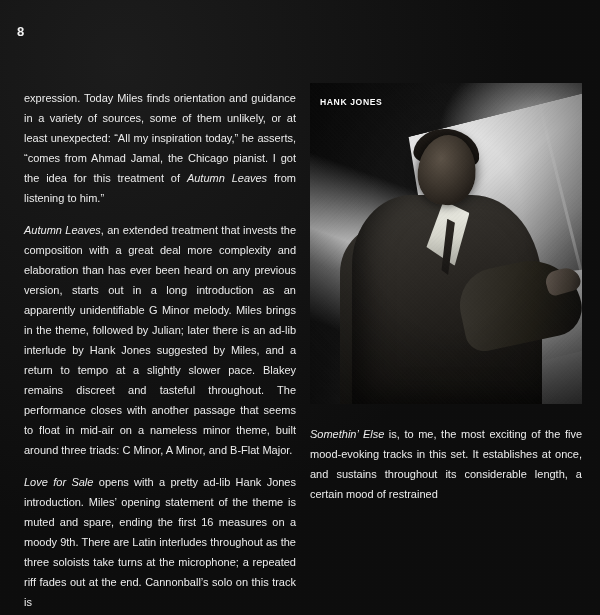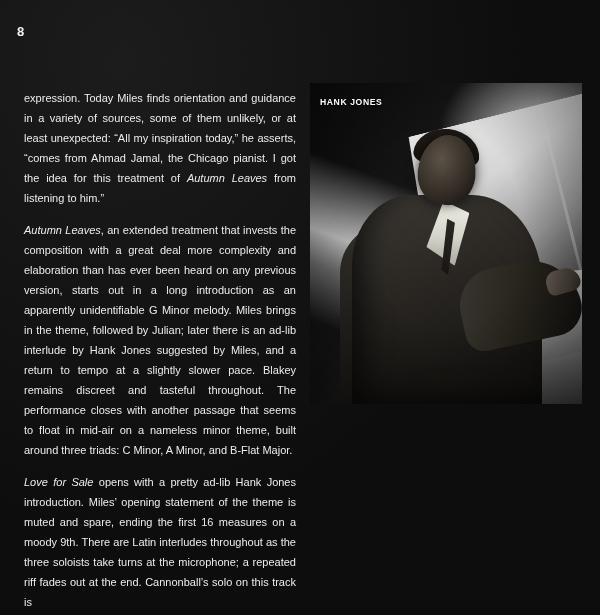--- a/index.html
+++ b/index.html
@@ -254,16 +254,17 @@
     <div id="caption">HANK JONES</div>
   </div>
 
   <div id="col-left" class="col">
     <p class="para">expression. Today Miles finds orientation and guidance in a variety of sources, some of them unlikely, or at least unexpected: “All my inspiration today,” he asserts, “comes from Ahmad Jamal, the Chicago pianist. I got the idea for this treatment of <span class="it">Autumn Leaves</span> from listening to him.”</p>
     <p class="para"><span class="it">Autumn Leaves</span>, an extended treatment that invests the composition with a great deal more complexity and elaboration than has ever been heard on any previous version, starts out in a long introduction as an apparently unidentifiable G Minor melody. Miles brings in the theme, followed by Julian; later there is an ad-lib interlude by Hank Jones suggested by Miles, and a return to tempo at a slightly slower pace. Blakey remains discreet and tasteful throughout. The performance closes with another passage that seems to float in mid-air on a nameless minor theme, built around three triads: C Minor, A Minor, and B-Flat Major.</p>
     <p class="para"><span class="it">Love for Sale</span> opens with a pretty ad-lib Hank Jones introduction. Miles’ opening statement of the theme is muted and spare, ending the first 16 measures on a moody 9th. There are Latin interludes throughout as the three soloists take turns at the microphone; a repeated riff fades out at the end. Cannonball’s solo on this track is</p>
   </div>
 
   <div id="col-right" class="col">
+    <p class="para"><span class="it">Somethin’ Else</span> is, to me, the most exciting of the five mood-evoking tracks in this set. It establishes at once, and sustains throughout its considerable length, a certain mood of restrained</p>
   </div>
 
   <div id="grain"></div>
 </div>
 
 </body></html>

